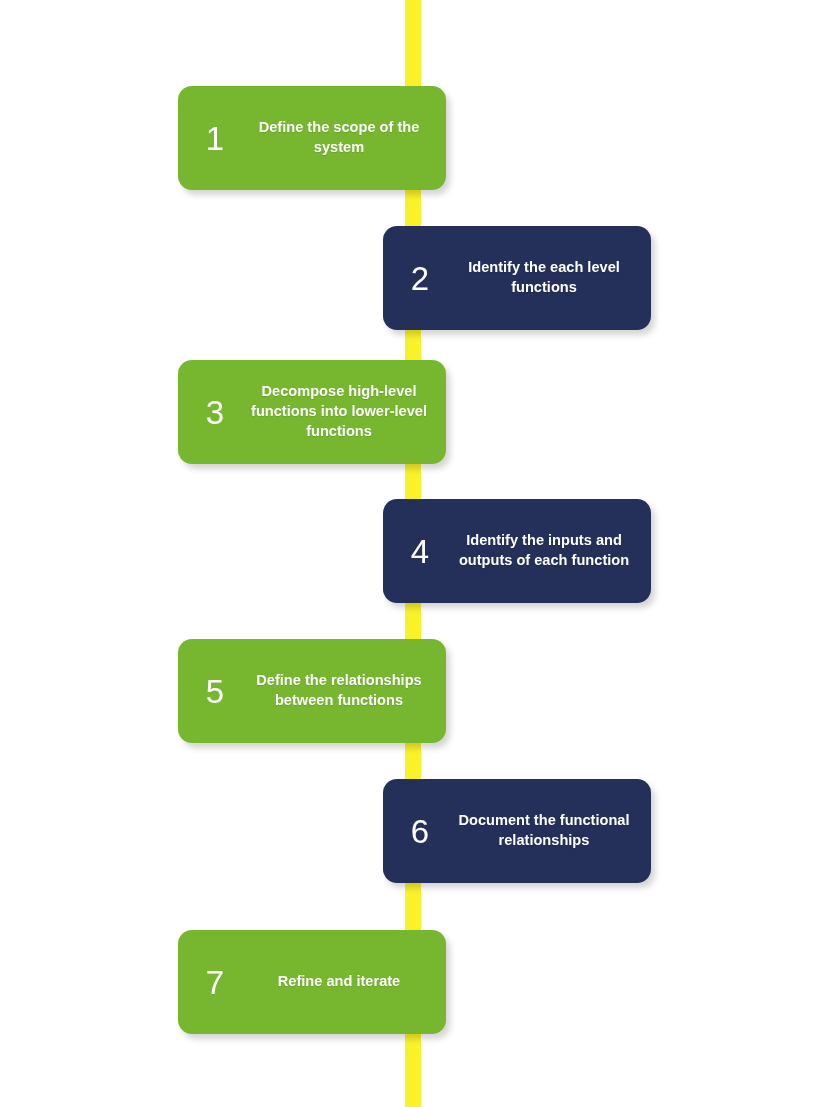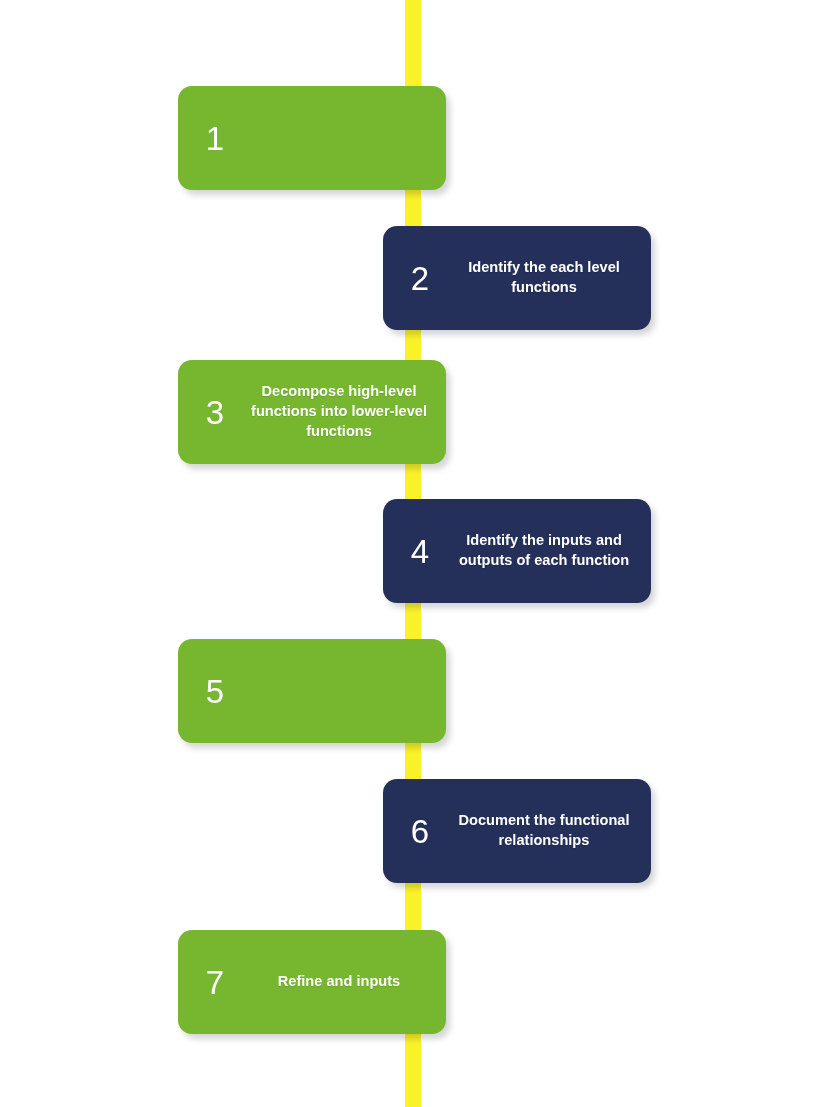--- a/index.html
+++ b/index.html
@@ -88,44 +88,46 @@
 </style>
 </head>
 <body>
 
 <div id="flow-canvas">
 
   <div id="timeline-spine"></div>
 
   <div class="step-card green pos-1">
     <div class="step-number">1</div>
+    <div class="step-label">Define the scope of the system</div>
   </div>
 
   <div class="step-card navy pos-2">
     <div class="step-number">2</div>
     <div class="step-label">Identify the each level functions</div>
   </div>
 
   <div class="step-card green pos-3">
     <div class="step-number">3</div>
     <div class="step-label">Decompose high-level functions into lower-level functions</div>
   </div>
 
   <div class="step-card navy pos-4">
     <div class="step-number">4</div>
     <div class="step-label">Identify the inputs and outputs of each function</div>
   </div>
 
   <div class="step-card green pos-5">
     <div class="step-number">5</div>
+    <div class="step-label">Define the relationships between functions</div>
   </div>
 
   <div class="step-card navy pos-6">
     <div class="step-number">6</div>
     <div class="step-label">Document the functional relationships</div>
   </div>
 
   <div class="step-card green pos-7">
     <div class="step-number">7</div>
-    <div class="step-label">Refine and inputs</div>
+    <div class="step-label">Refine and iterate</div>
   </div>
 
 </div>
 
 </body></html>

